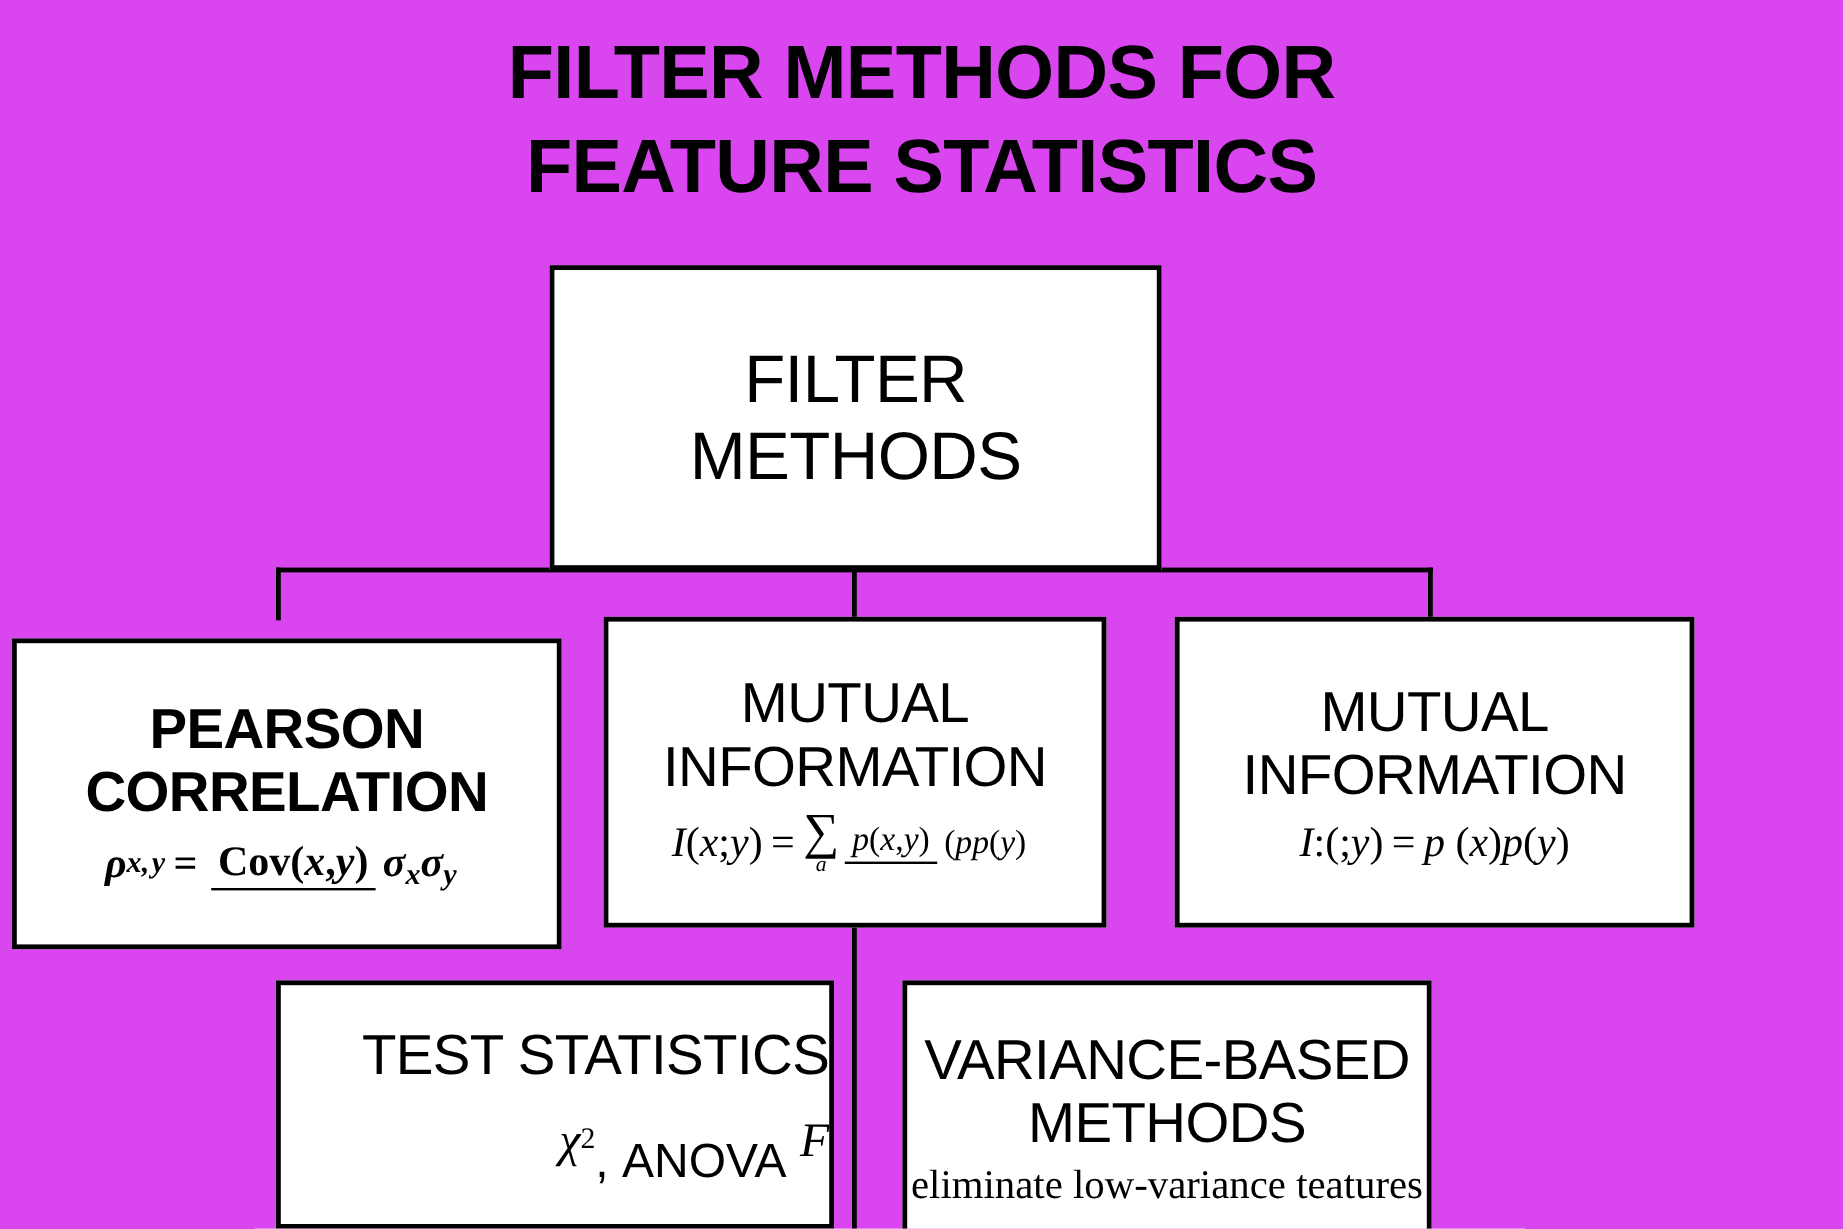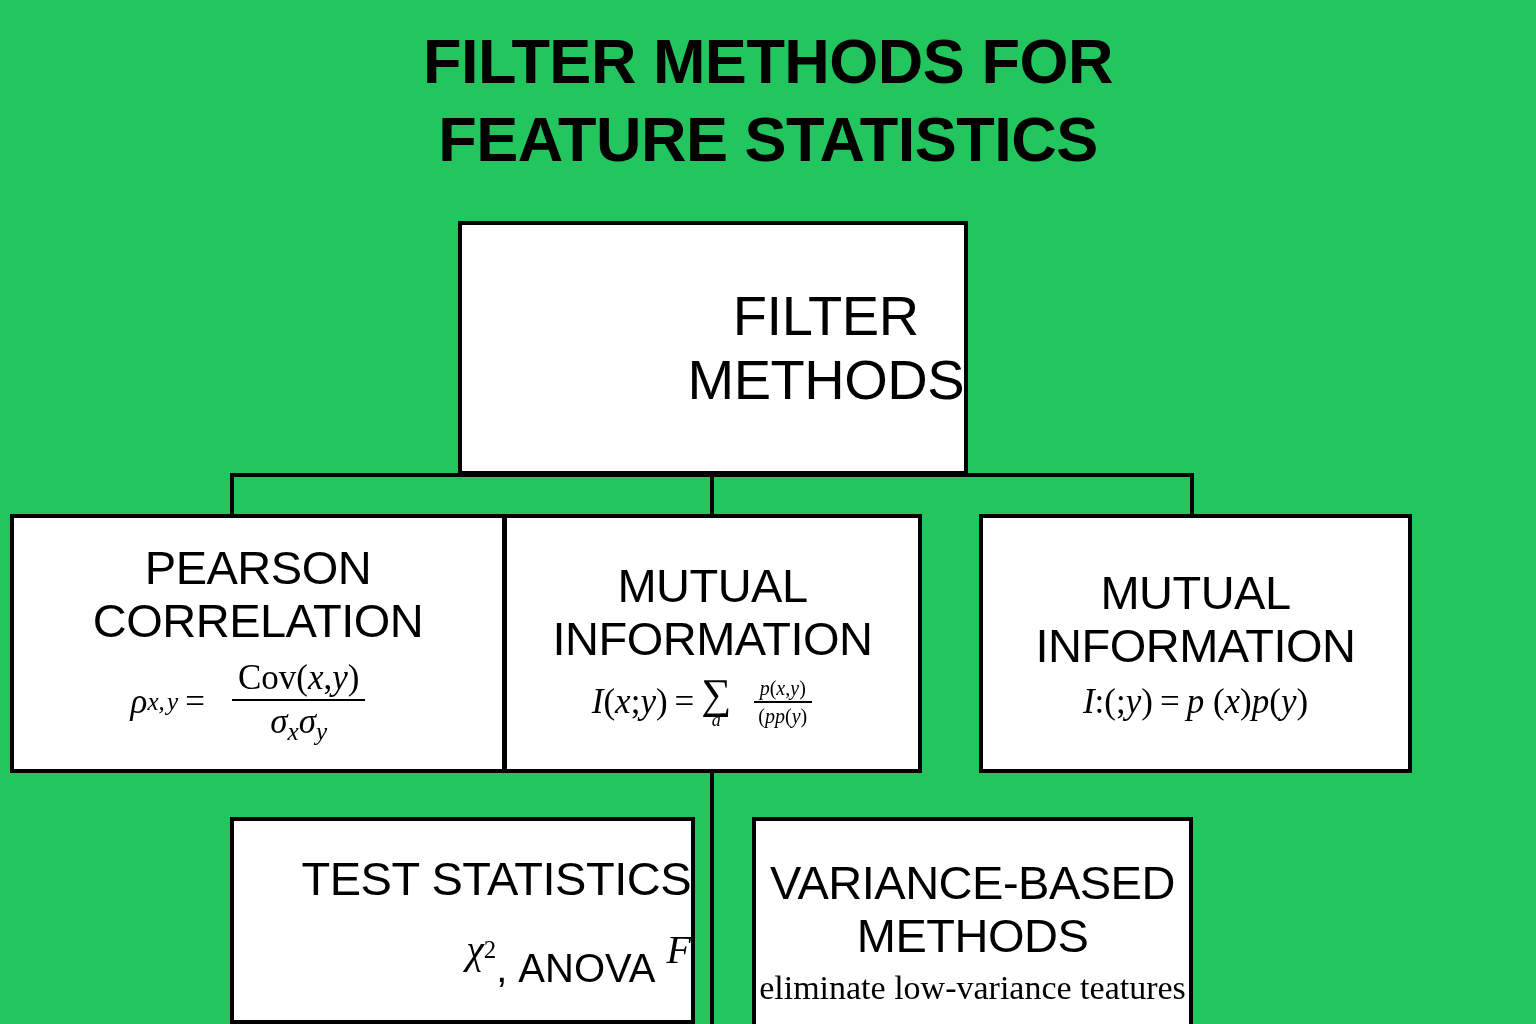--- a/index.html
+++ b/index.html
@@ -4,21 +4,21 @@
 <style>
   html, body {
     margin: 0;
     padding: 0;
     background: #ffffff;
   }
   #canvas {
     position: relative;
     width: 1536px;
     height: 1024px;
-    background: #22c55e;
+    background: #d946ef;
     overflow: hidden;
     font-family: "Liberation Sans", sans-serif;
     color: #000000;
   }
 
   
   .title {
     position: absolute;
     left: 0;
     top: 22px;
@@ -73,36 +73,36 @@
     justify-content: center;
     white-space: nowrap;
     margin-top: 12px;
   }
   .mi { font-style: italic; }
   .mup { font-style: normal; }
   .mrel { margin: 0 7px; font-style: normal; }
 
   .frac {
     display: inline-flex;
-    flex-direction: column;
+    flex-direction: row;
     align-items: center;
     justify-content: center;
     vertical-align: middle;
-    margin: 0 20px;
+    margin: 0 4px;
   }
   .frac .num {
     padding: 0 6px 2px 6px;
     border-bottom: 2.5px solid #000;
     line-height: 1.1;
   }
   .frac .den {
     padding: 2px 6px 0 6px;
     line-height: 1.1;
   }
-  .frac.small { font-size: 20px; text-align: right; }
+  .frac.small { font-size: 28px; text-align: right; }
   .frac.small .num { border-bottom-width: 2px; }
 
   .sumop {
     display: inline-flex;
     flex-direction: column;
     align-items: center;
     font-style: normal;
     line-height: 0.85;
     margin-right: 1px;
   }
@@ -133,26 +133,26 @@
   <div class="edge v" style="left:710px; top:473px; height:44px;"></div>
 
   <div class="edge h" style="left:230px; top:473px; width:964px;"></div>
 
   <div class="edge v" style="left:230px; top:473px; height:44px;"></div>
 
   <div class="edge v" style="left:1190px; top:473px; height:44px;"></div>
 
   <div class="edge v" style="left:710px; top:771px; height:253px;"></div>
 
-  <div class="node root" style="left:458px; top:221px; width:510px; height:254px;align-items:flex-end;">
+  <div class="node root" style="left:458px; top:221px; width:510px; height:254px;">
     <div class="heading">FILTER
 METHODS</div>
   </div>
 
-  <div class="node" style="left:10px; top:514px; width:496px; height:259px;">
+  <div class="node" style="left:10px; top:532px; width:458px; height:259px;font-weight:bold;">
     <div class="heading">PEARSON
 CORRELATION</div>
     <div class="formula">
       <span class="mi">ρ</span>
         <span class="mi" style="font-size:0.72em;vertical-align:-0.28em;">x, y</span>
       <span class="mrel">=</span>
       <span class="frac">
         <span class="num"><span class="mup">Cov</span>(<span class="mi">x</span>,<span class="mi">y</span>)</span>
         <span class="den"><span class="mi">σ</span><span class="mi" style="font-size:0.72em;vertical-align:-0.28em;">x</span><span class="mi">σ</span><span class="mi" style="font-size:0.72em;vertical-align:-0.28em;">y</span></span>
       </span>

